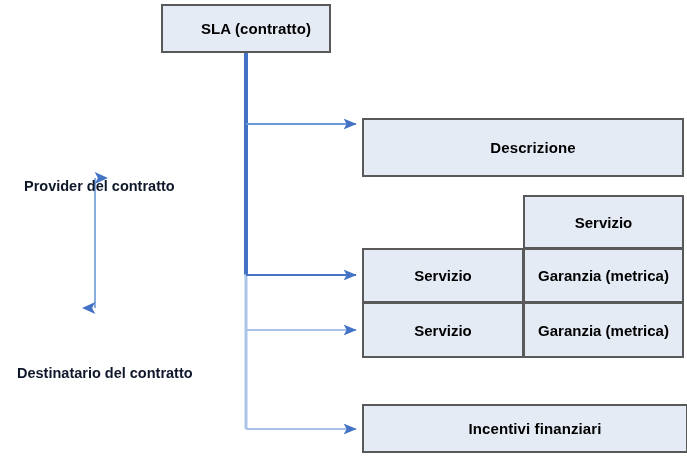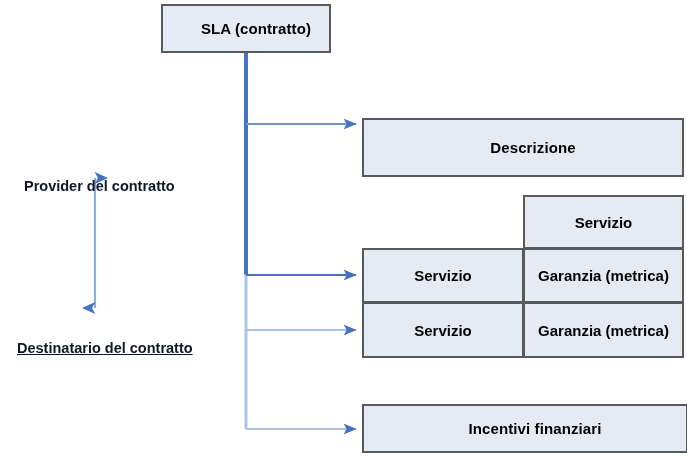--- a/index.html
+++ b/index.html
@@ -119,22 +119,21 @@
     font-weight: bold;
     white-space: nowrap;
     margin-top: 36px;
   }
   #label-provider {
     left: 24px;
     top: 142px;
   }
   #label-destinatario {
     left: 17px;
-    top: 304px;
-    text-decoration: underline;
+    top: 329px;
   }
 </style>
 </head>
 <body>
 
 <div id="diagram-canvas">
 
   <svg class="connectors" viewBox="0 0 687 458" width="687" height="458" xmlns="http://www.w3.org/2000/svg">
     <defs>
       <marker id="arrow-blue" markerWidth="7" markerHeight="7" refX="6.2" refY="3.1" orient="auto" markerUnits="strokeWidth">

